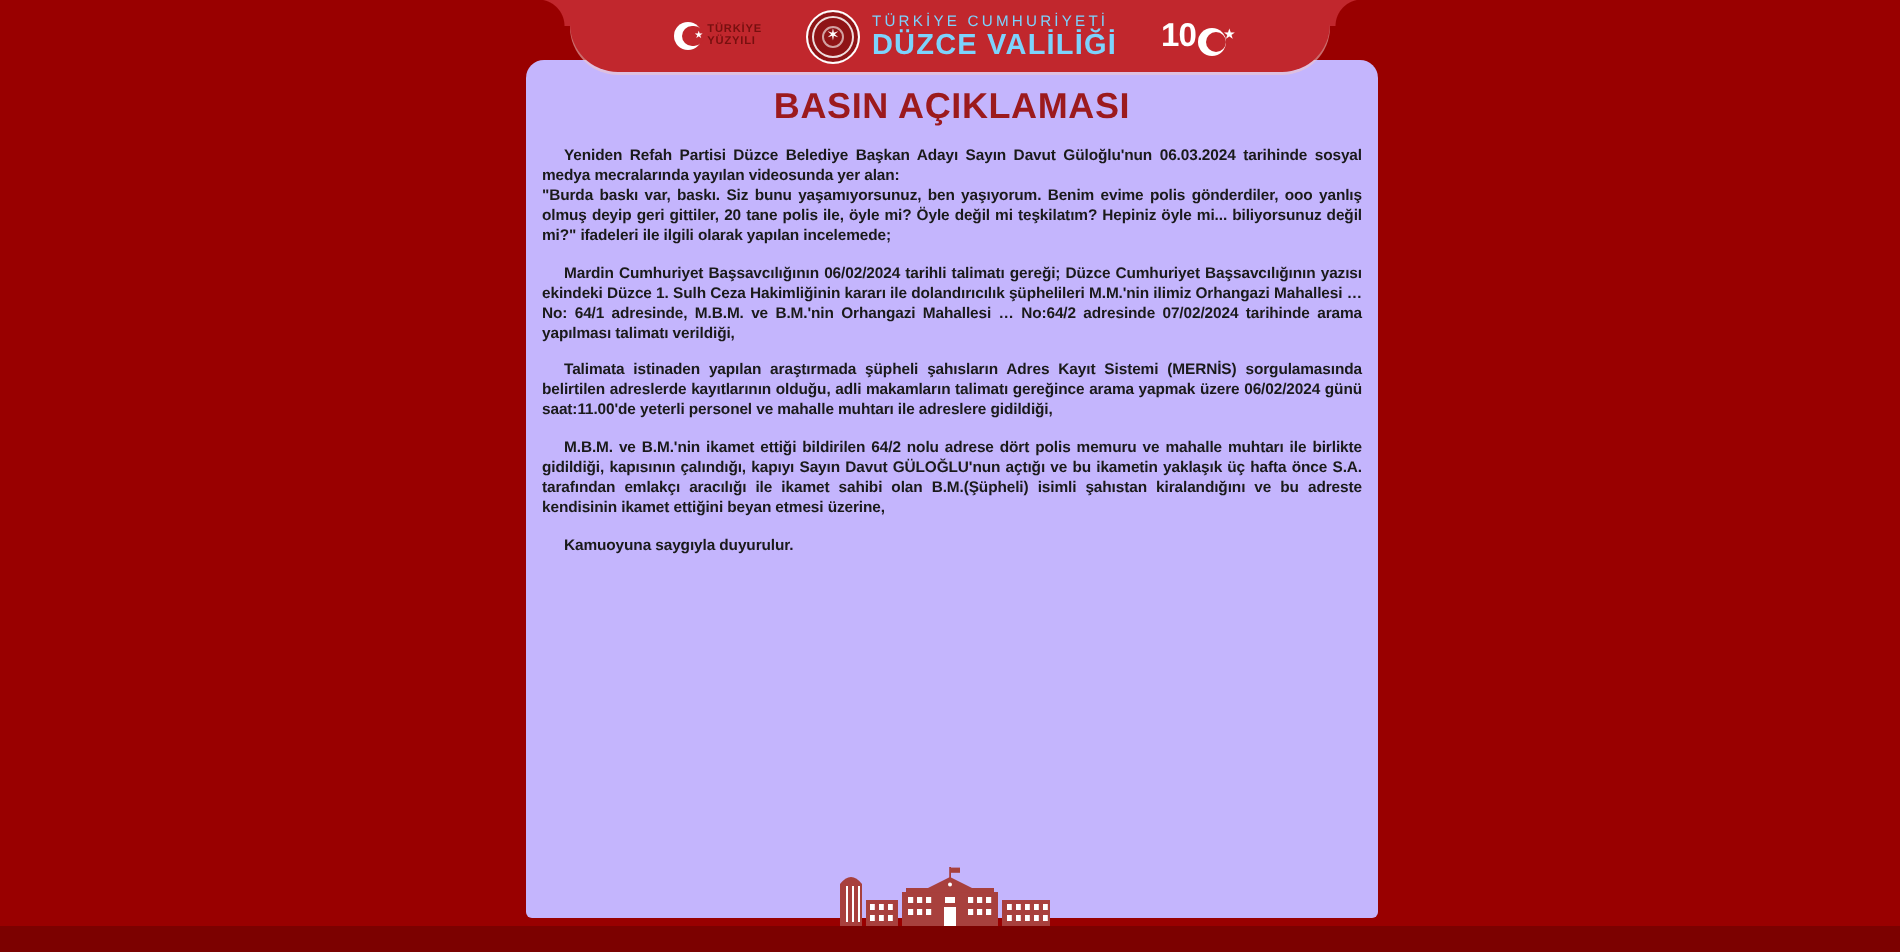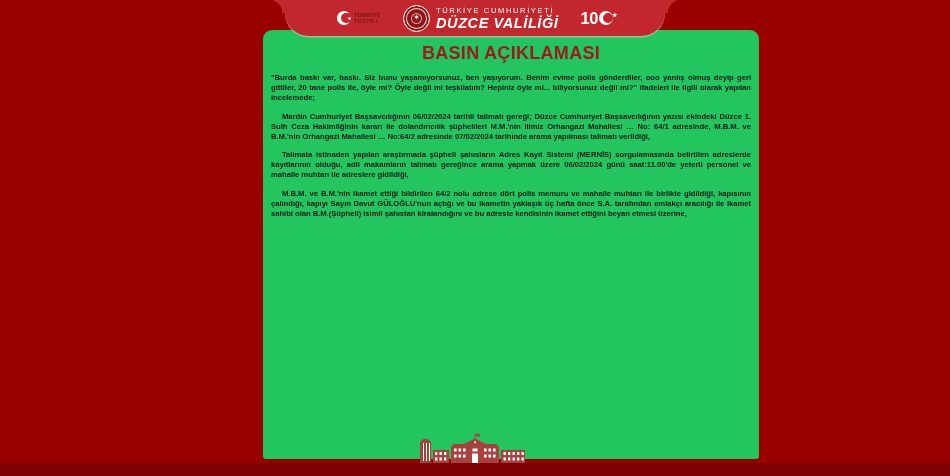--- a/index.html
+++ b/index.html
@@ -5,22 +5,22 @@
   * { box-sizing: border-box; }
   html,body { margin:0; padding:0; }
   body {
     width:950px; height:476px; position:relative; overflow:hidden;
     background:#990000;
     font-family:"Liberation Sans", sans-serif;
   }
 
   
   .card {
-    position:absolute; left:263px; top:30px; width:496px; height:429px;
-    background:#22c55e; border-radius:9px 9px 3px 3px; z-index:1;
+    position:absolute; left:263px; top:30px; width:426px; height:429px;
+    background:#c4b5fd; border-radius:9px 9px 3px 3px; z-index:1;
   }
   .card-title {
     margin:13px 0 9px; text-align:center;
     font-size:18px; font-weight:800; letter-spacing:.3px; color:#9c1a1d;
   }
   .content { padding:0 8px; }
   .content p {
     margin:0 0 8.5px; font-size:7.7px; line-height:1.3; font-weight:700;
     color:#1a1a1a; text-align:justify; text-indent:11px;
     letter-spacing:-0.05px;
@@ -58,48 +58,50 @@
   .ty-text { font-size:5.6px; font-weight:800; color:#77100f; line-height:1.1; letter-spacing:.4px; }
 
   
   .logo-center { display:flex; align-items:center; gap:6px; }
   .emblem {
     width:27px; height:27px; border-radius:50%; background:#8f1416; position:relative;
     border:1.3px solid #ffffff;
     box-shadow: inset 0 0 0 2px #8f1416, inset 0 0 0 3px rgba(255,255,255,.85), inset 0 0 0 7px #8f1416, inset 0 0 0 8px rgba(255,255,255,.6);
   }
   .emblem .star { position:absolute; left:50%; top:50%; transform:translate(-50%,-52%); color:#ffffff; font-size:8px; line-height:1; }
-  .center-text { color:#ffffff; }
+  .center-text { color:#7dd3fc; }
   .center-text .line1 { font-size:7.6px; font-weight:500; letter-spacing:1.6px; margin-bottom:1px; }
-  .center-text .line2 { font-size:14.5px; font-weight:800; letter-spacing:.6px; line-height:1;font-style:italic; }
+  .center-text .line2 { font-size:14.5px; font-weight:800; letter-spacing:.6px; line-height:1; }
 
   
-  .logo-100 { display:flex; align-items:center; color:#ffffff; font-weight:800; font-size:16.5px; letter-spacing:-.5px; position:relative; }
+  .logo-100 { display:flex; align-items:flex-end; color:#ffffff; font-weight:800; font-size:16.5px; letter-spacing:-.5px; position:relative; }
   .c100 { position:relative; width:14px; height:14px; margin-left:1.5px; }
   .c100 .c1 { position:absolute; left:0; top:0; width:14px; height:14px; border-radius:50%; background:#ffffff; }
   .c100 .c2 { position:absolute; left:4px; top:2px; width:10px; height:10px; border-radius:50%; background:#c1272d; }
   .c100 .st { position:absolute; right:-3.5px; top:1px; color:#ffffff; font-size:6px; line-height:1; }
 
   
   .footer-strip {
     position:absolute; left:0; bottom:0; width:100%; height:13px;
     background:#7c0100; z-index:2;
   }
   .building { position:absolute; left:50%; transform:translateX(-50%); bottom:13px; z-index:4; line-height:0; }
 </style>
 </head>
 <body>
 
 <div class="card">
   <h1 class="card-title">BASIN AÇIKLAMASI</h1>
   <div class="content">
+    <p class="tight">Yeniden Refah Partisi Düzce Belediye Başkan Adayı Sayın Davut Güloğlu'nun 06.03.2024 tarihinde sosyal medya mecralarında yayılan videosunda yer alan:</p>
     <p class="quote">"Burda baskı var, baskı. Siz bunu yaşamıyorsunuz, ben yaşıyorum. Benim evime polis gönderdiler, ooo yanlış olmuş deyip geri gittiler, 20 tane polis ile, öyle mi? Öyle değil mi teşkilatım? Hepiniz öyle mi... biliyorsunuz değil mi?" ifadeleri ile ilgili olarak yapılan incelemede;</p>
     <p>Mardin Cumhuriyet Başsavcılığının 06/02/2024 tarihli talimatı gereği; Düzce Cumhuriyet Başsavcılığının yazısı ekindeki Düzce 1. Sulh Ceza Hakimliğinin kararı ile dolandırıcılık şüphelileri M.M.'nin ilimiz Orhangazi Mahallesi … No: 64/1 adresinde, M.B.M. ve B.M.'nin Orhangazi Mahallesi … No:64/2 adresinde 07/02/2024 tarihinde arama yapılması talimatı verildiği,</p>
     <p>Talimata istinaden yapılan araştırmada şüpheli şahısların Adres Kayıt Sistemi (MERNİS) sorgulamasında belirtilen adreslerde kayıtlarının olduğu, adli makamların talimatı gereğince arama yapmak üzere 06/02/2024 günü saat:11.00'de yeterli personel ve mahalle muhtarı ile adreslere gidildiği,</p>
     <p>M.B.M. ve B.M.'nin ikamet ettiği bildirilen 64/2 nolu adrese dört polis memuru ve mahalle muhtarı ile birlikte gidildiği, kapısının çalındığı, kapıyı Sayın Davut GÜLOĞLU'nun açtığı ve bu ikametin yaklaşık üç hafta önce S.A. tarafından emlakçı aracılığı ile ikamet sahibi olan B.M.(Şüpheli) isimli şahıstan kiralandığını ve bu adreste kendisinin ikamet ettiğini beyan etmesi üzerine,</p>
+    <p class="sign">Kamuoyuna saygıyla duyurulur.</p>
   </div>
 </div>
 
 <div class="band">
 
   <div class="logo-ty">
     <span class="ty-crescent">
       <span class="c1"></span>
         <span class="c2"></span>
         <span class="st">★</span>

